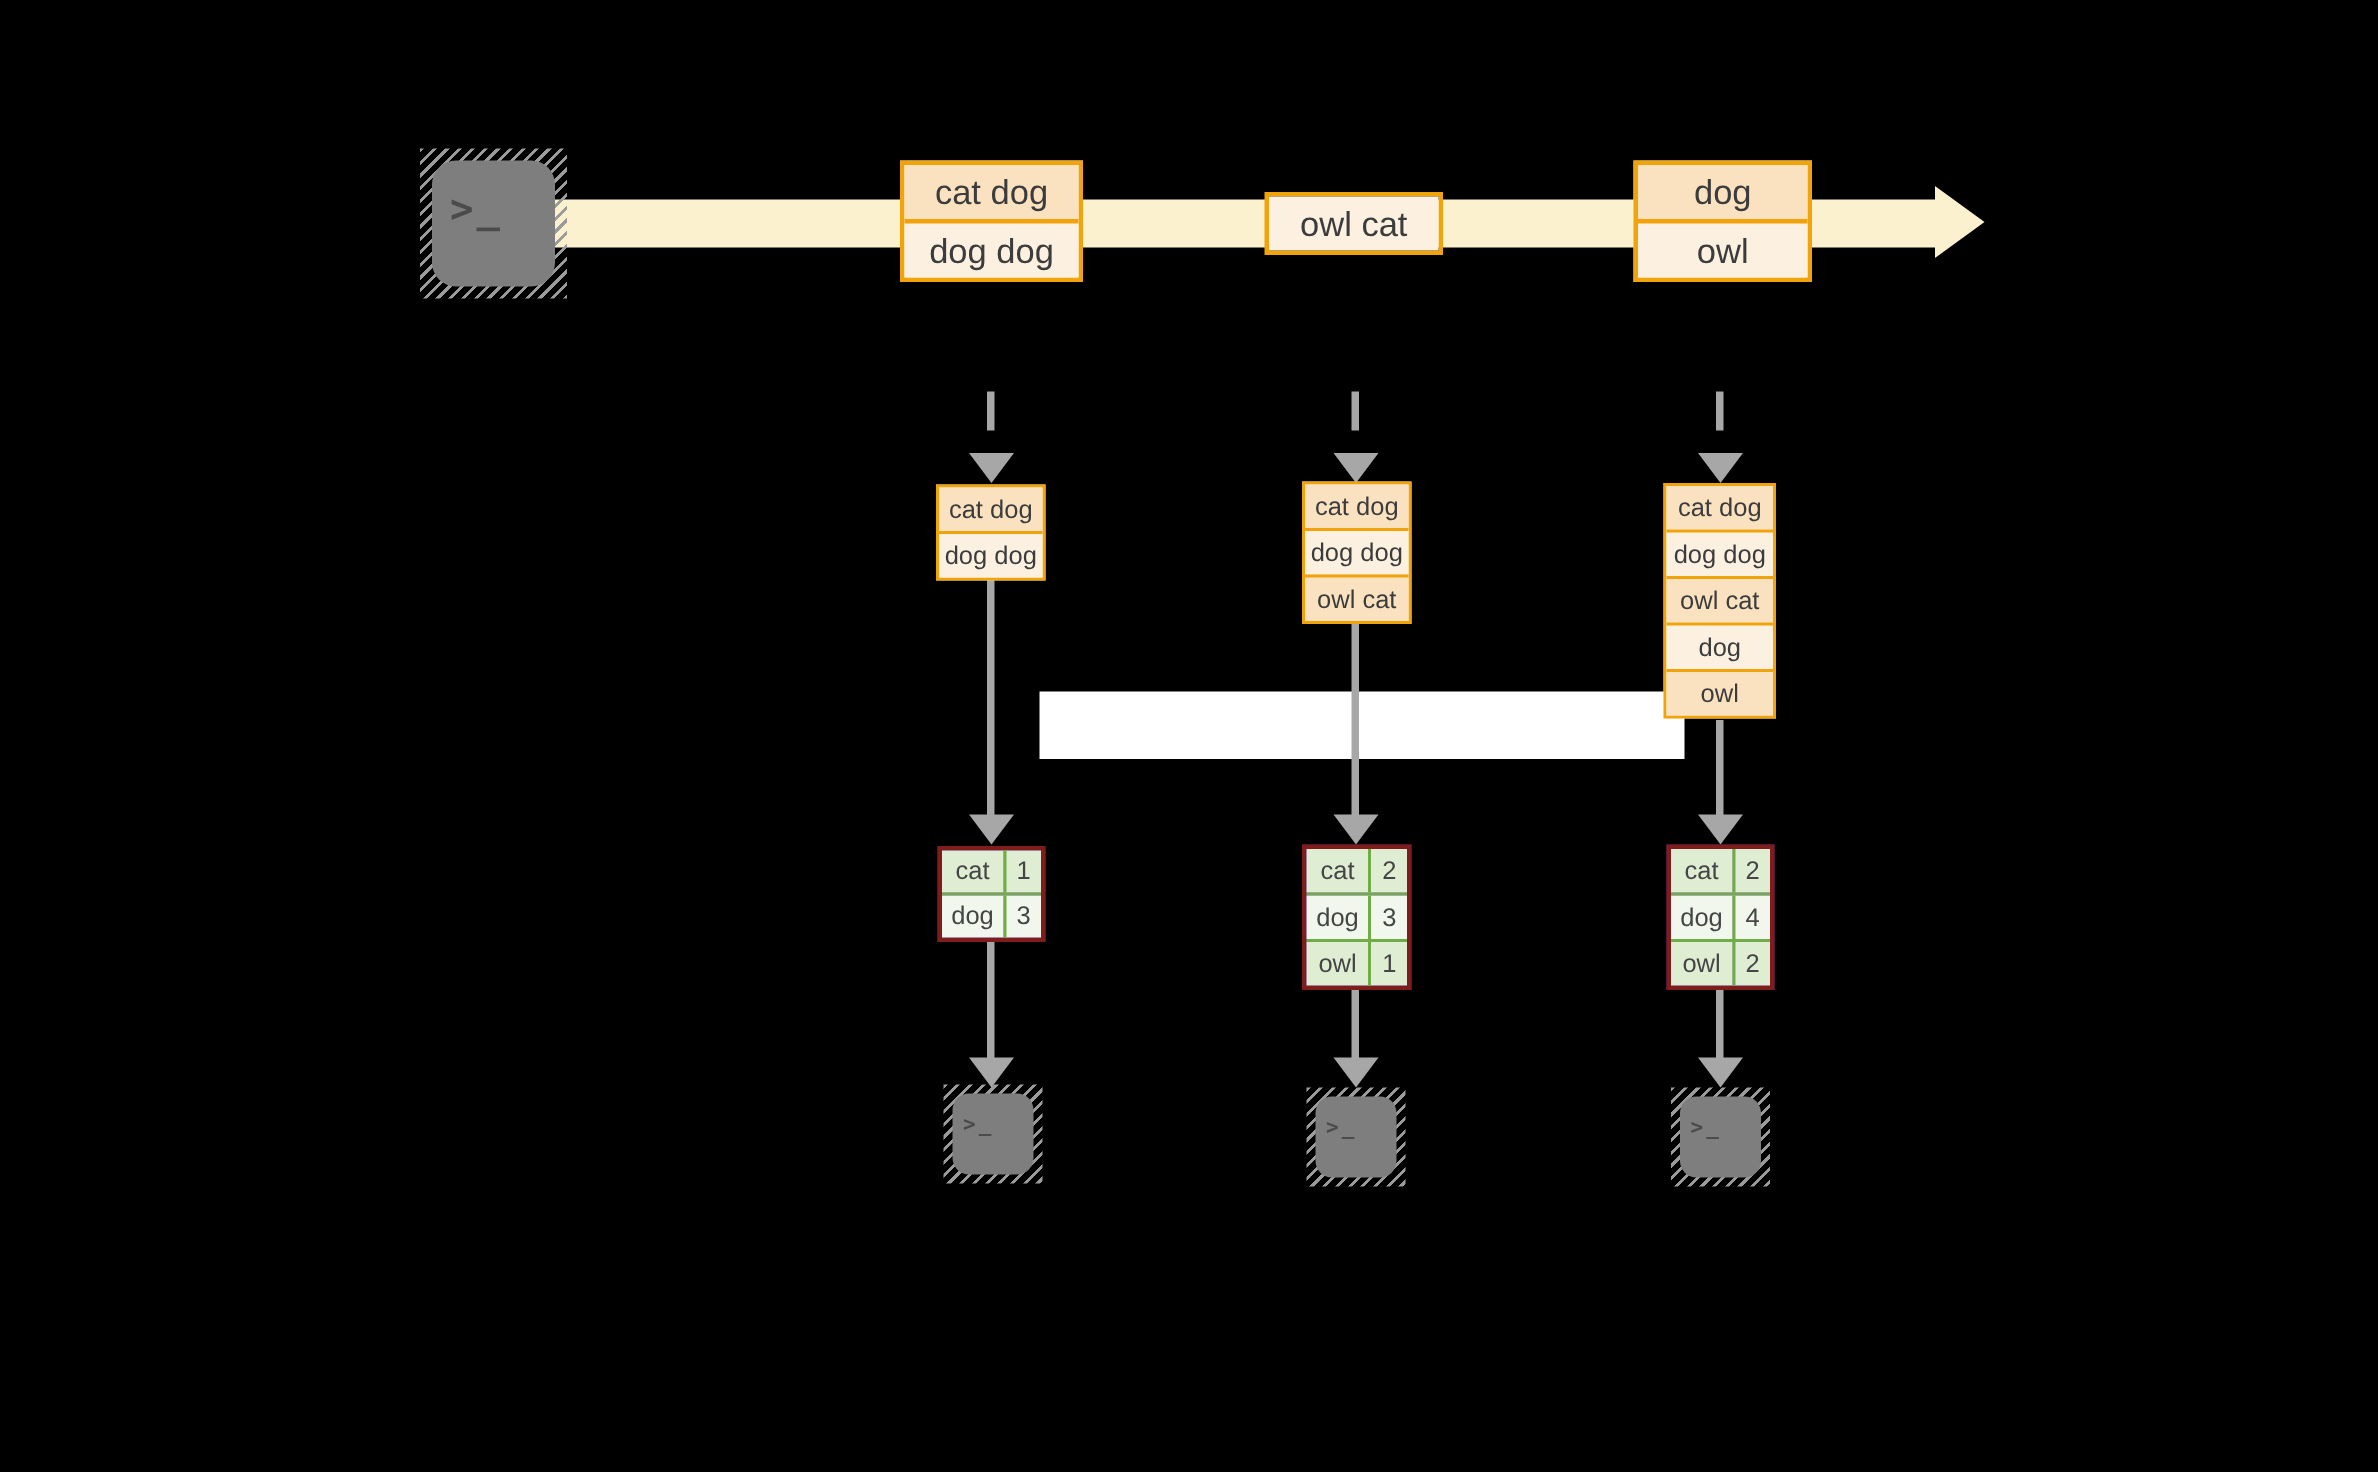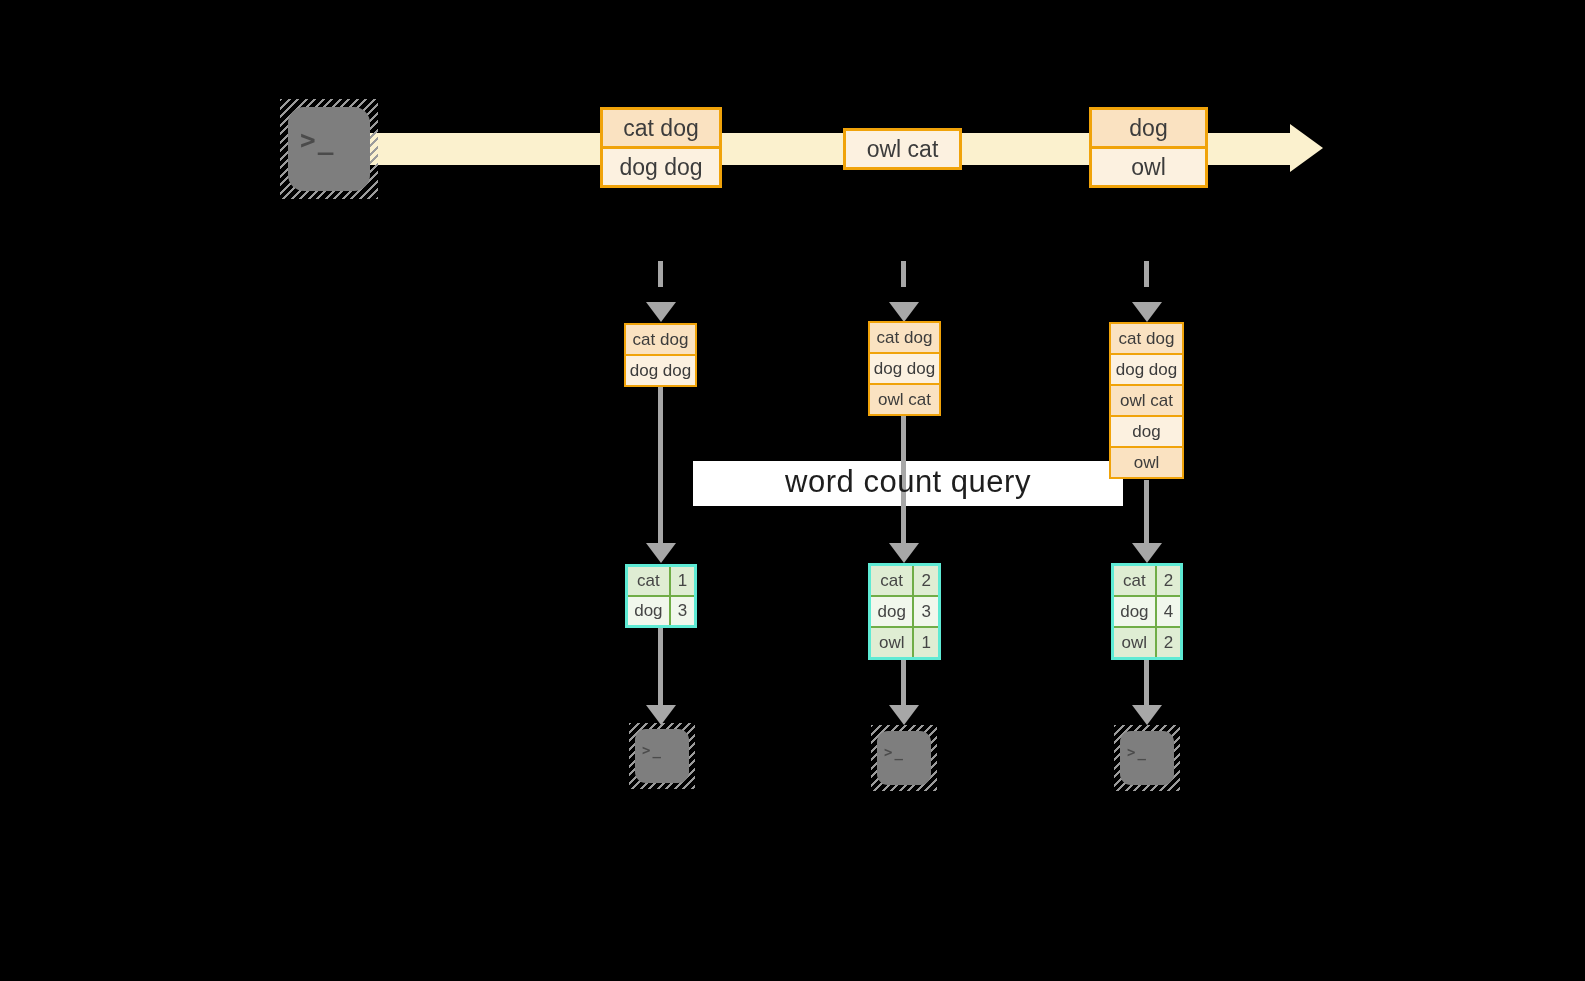--- a/index.html
+++ b/index.html
@@ -27,21 +27,21 @@
   .ocell:nth-child(odd){background:#FAE2C1;}
   .ocell:nth-child(even){background:#FCF1E0;}
   .ocell.cream{background:#FCF1E0;}
   .obox-lg .ocell{height:36px;font-size:23px;}
   .obox-lg .ocell + .ocell{border-top:3px solid #F0A30A;}
   .obox-sm{border-width:2px;}
   .obox-sm .ocell{height:29px;font-size:17px;}
   .obox-sm .ocell + .ocell{border-top:2px solid #F0A30A;}
 
   
-  .gtable{position:absolute;border:3px solid #5eead4;box-sizing:border-box;z-index:5;background:#4c1d95;}
+  .gtable{position:absolute;border:3px solid #7f1d1d;box-sizing:border-box;z-index:5;background:#4c1d95;}
   .grow{display:flex;height:29px;}
   .gtable-sm .grow{height:28px;}
   .grow + .grow{border-top:2px solid #70AD47;}
   .gcell{display:flex;align-items:center;justify-content:center;color:#454545;font-size:17px;}
   .gcell.word{flex:1.75;}
   .gcell.num{flex:1;border-left:2px solid #70AD47;}
   .grow:nth-child(odd) .gcell{background:#DFEDD3;}
   .grow:nth-child(even) .gcell{background:#F1F7EC;}
 
   
@@ -99,21 +99,20 @@
   </div>
   <div class="obox obox-sm" style="left:1109px;top:322px;width:75px;">
     <div class="ocell">cat dog</div>
     <div class="ocell">dog dog</div>
     <div class="ocell">owl cat</div>
     <div class="ocell">dog</div>
     <div class="ocell">owl</div>
   </div>
 
   <div class="banner"></div>
-  <div class="banner-text">word count query</div>
 
   <div class="vline" style="left:658px;top:385px;height:160px;"></div>
   <div class="ahead" style="left:646px;top:543px;"></div>
   <div class="vline" style="left:901px;top:416px;height:130px;"></div>
   <div class="ahead" style="left:889px;top:543px;"></div>
   <div class="vline" style="left:1144px;top:480px;height:66px;"></div>
   <div class="ahead" style="left:1132px;top:543px;"></div>
 
   <div class="gtable gtable-sm" style="left:625px;top:564px;width:72px;">
     <div class="grow">

